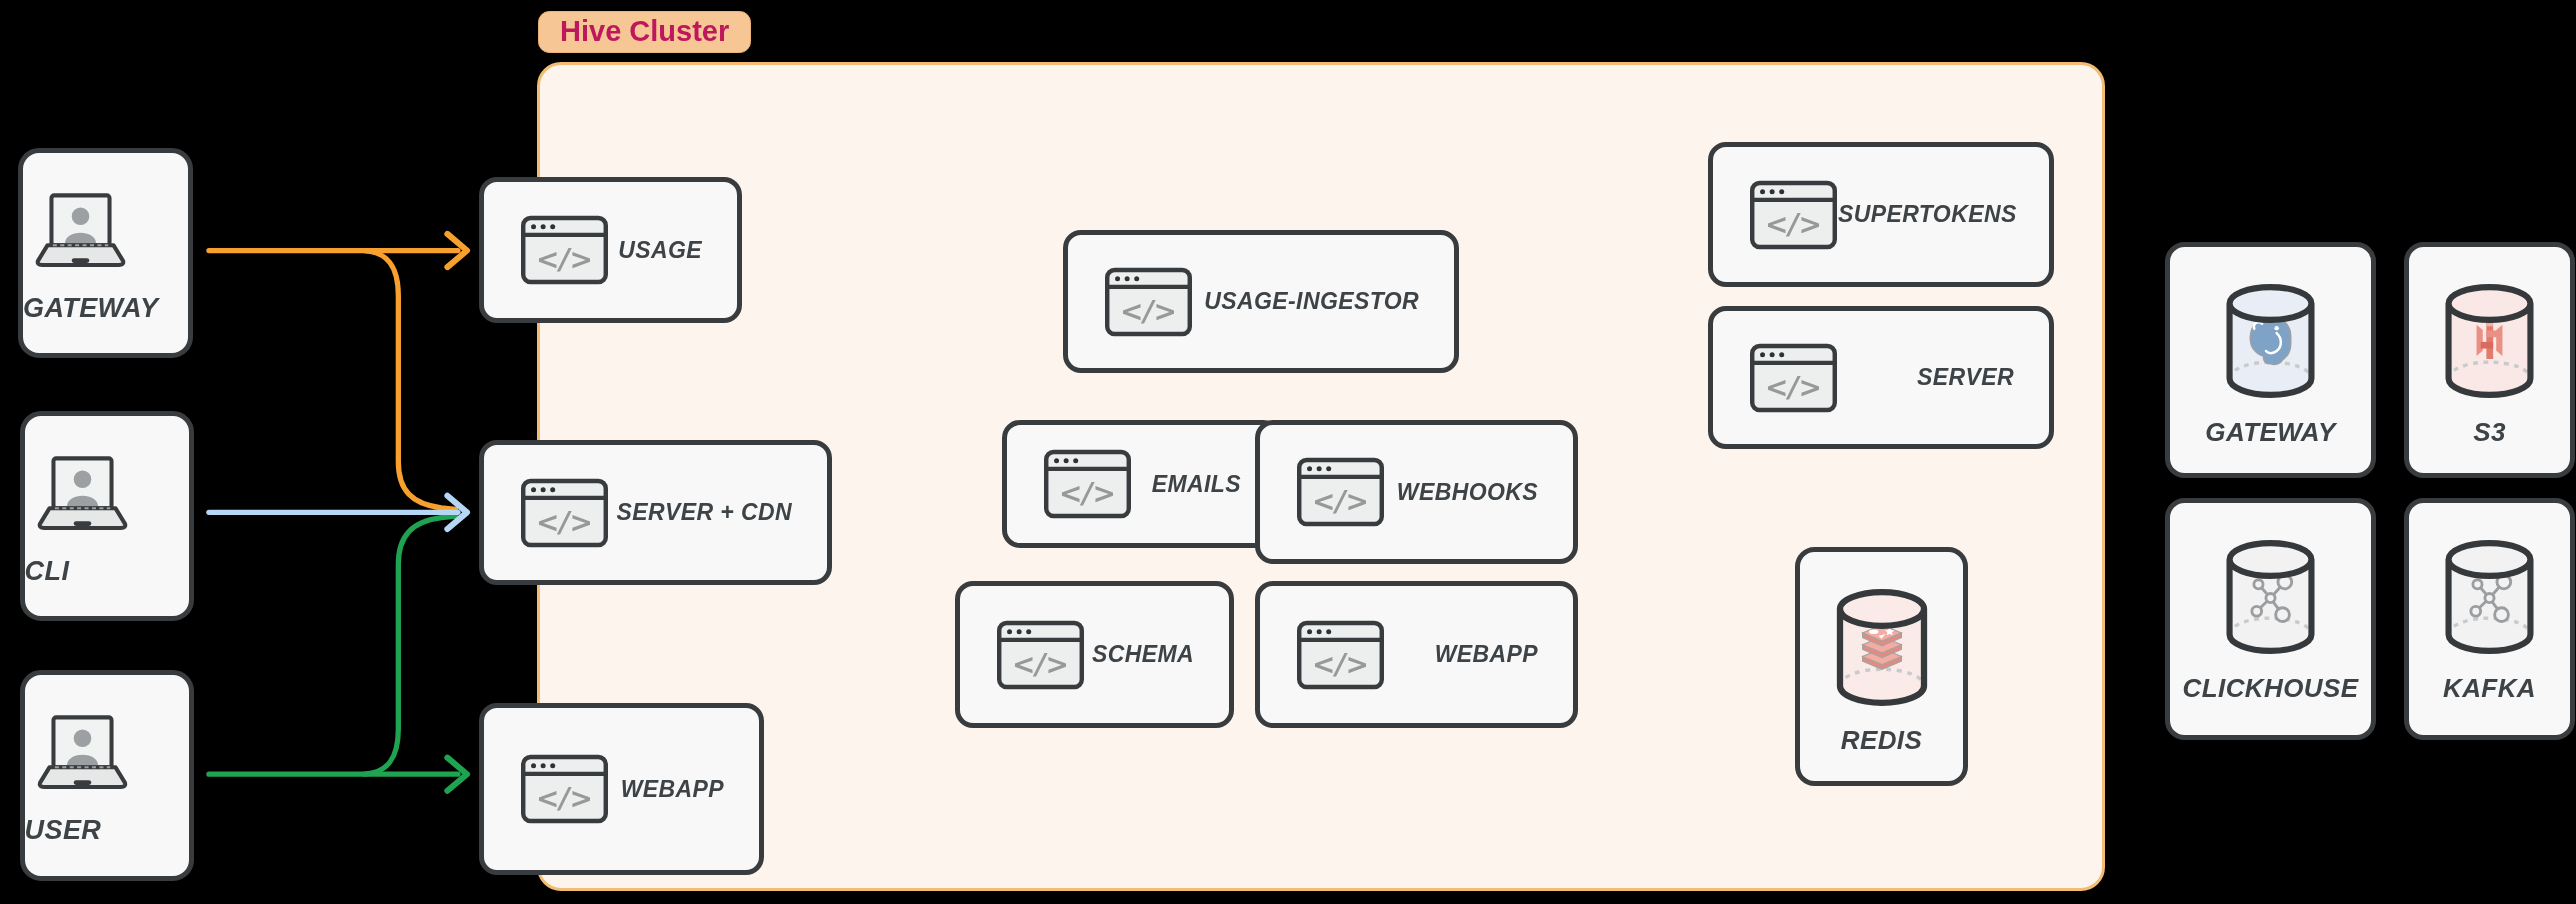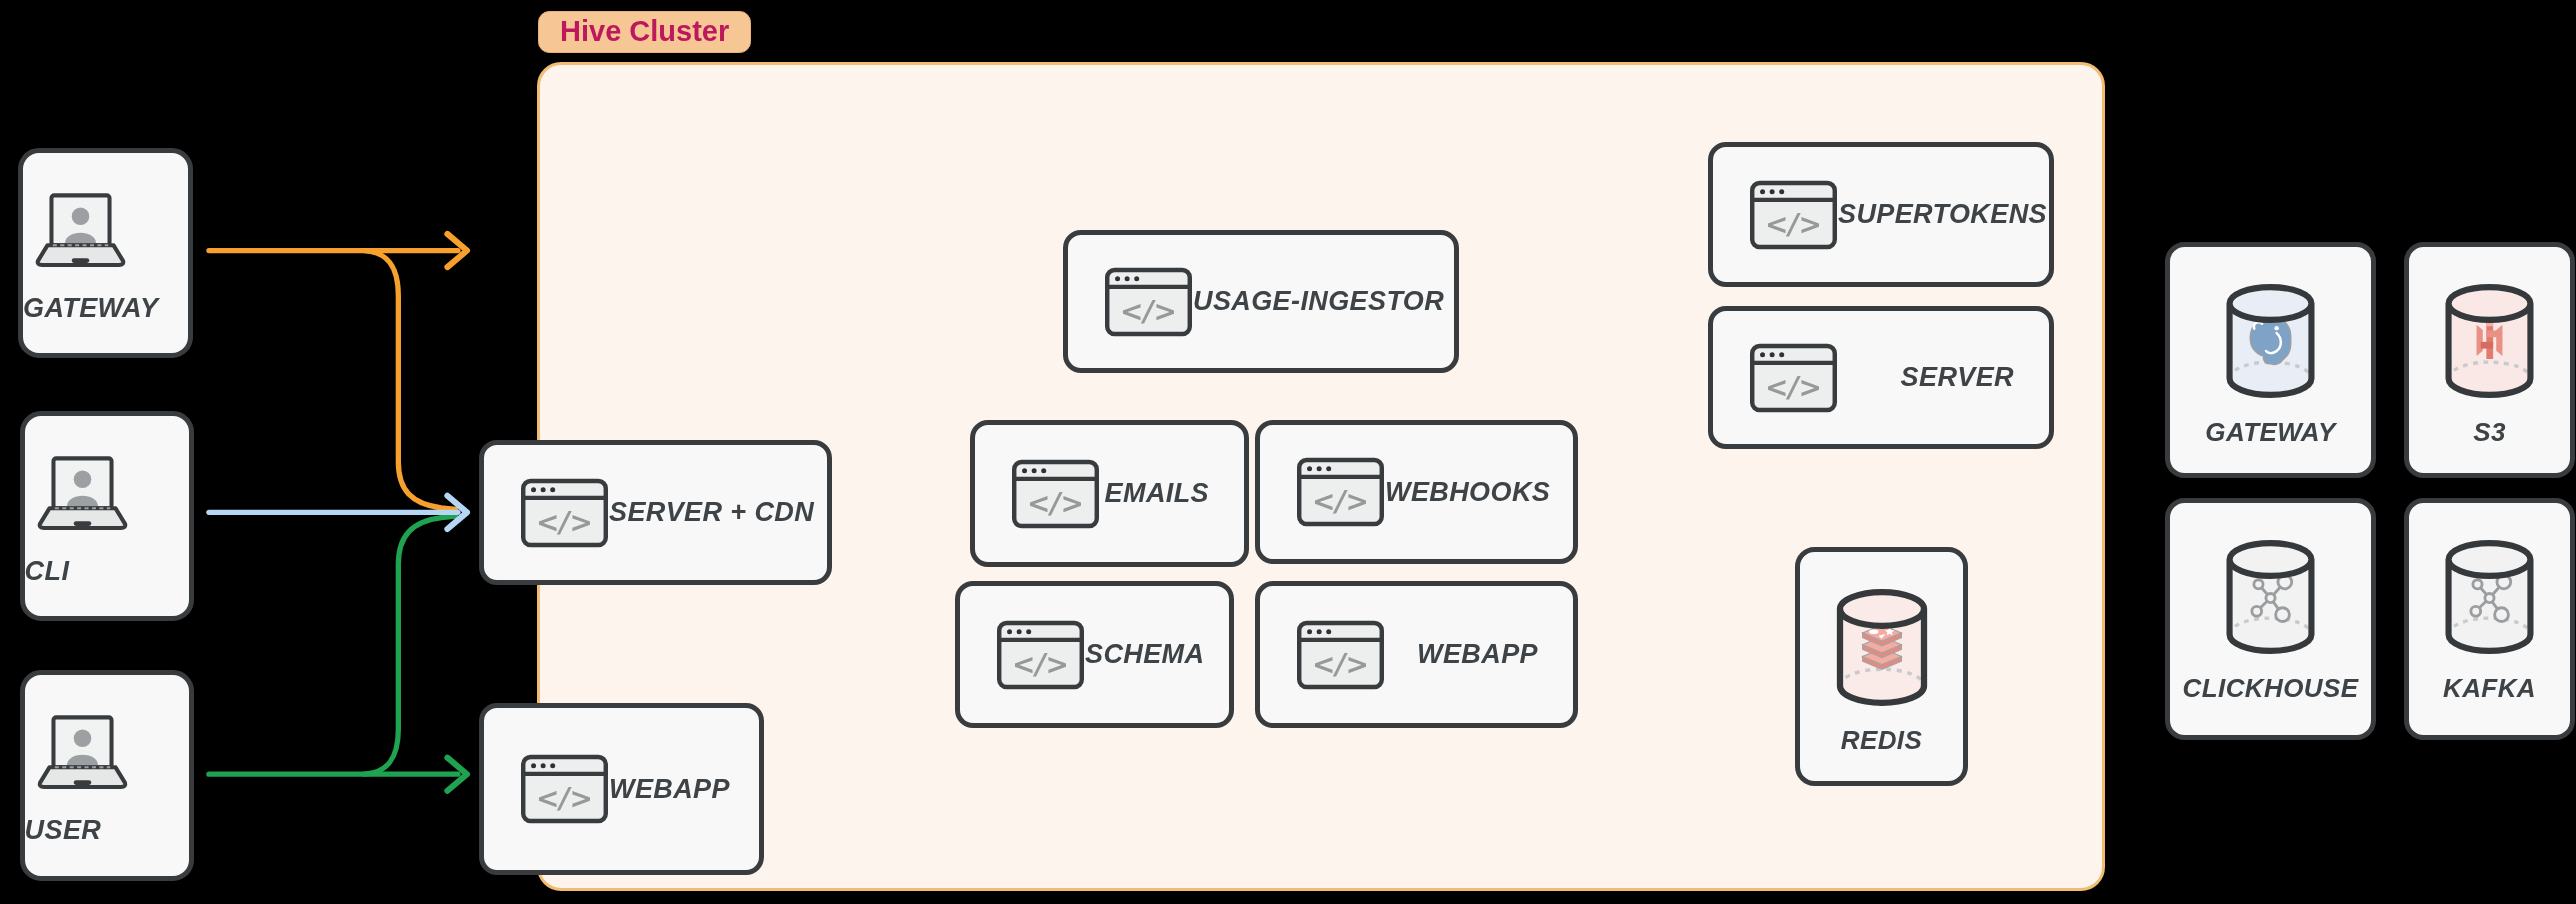--- a/index.html
+++ b/index.html
@@ -18,21 +18,21 @@
         box-sizing:border-box;display:flex;}
   .nlabel{font-style:italic;font-weight:600;color:#3E4347;letter-spacing:0.4px;white-space:nowrap;}
 
   .actor{flex-direction:column;align-items:flex-start;padding-top:39px;border-radius:21px;}
   .actor .nlabel{margin-top:19.6px;font-size:27px;}
   .actor svg.laptop{width:115px;height:81px;}
 
   .service{flex-direction:row;align-items:center;justify-content:space-between;
            padding:0 35px 0 36px;}
   .service svg.browser{width:89px;height:70px;flex:0 0 auto;}
-  .service .nlabel{font-size:27px;}
+  .service .nlabel{font-size:23px;}
 
   .store{flex-direction:column;align-items:center;padding-top:36px;border-radius:19.6px;}
   .store svg.cyl{width:103px;height:116px;}
   .store .nlabel{margin-top:18px;font-size:26px;}
   .store.redisbox{}
   .store.redisbox svg.cyl{width:106px;height:119px;}
 
   svg.edges{position:absolute;left:0;top:0;width:2576px;height:904px;pointer-events:none;}
   svg.edges path{fill:none;stroke-linecap:round;stroke-linejoin:round;}
   .defs{position:absolute;width:0;height:0;overflow:hidden;}
@@ -148,39 +148,45 @@
       </svg>
     <div class="nlabel">CLI</div>
   </div>
   <div class="node actor" style="left:19.6px;top:670px;width:174px;height:211px">
     <svg class="laptop" viewBox="0 0 170 120">
         <use href="#i-laptop"></use>
       </svg>
     <div class="nlabel">USER</div>
   </div>
 
+  <div class="node service" style="left:479px;top:177px;width:263px;height:146px">
+    <svg class="browser" viewBox="0 0 120 95">
+        <use href="#i-browser"></use>
+      </svg>
+    <div class="nlabel">USAGE</div>
+  </div>
   <div class="node service" style="left:479px;top:440px;width:353px;height:145px">
     <svg class="browser" viewBox="0 0 120 95">
         <use href="#i-browser"></use>
       </svg>
     <div class="nlabel">SERVER + CDN</div>
   </div>
   <div class="node service" style="left:479px;top:703px;width:285px;height:172px">
     <svg class="browser" viewBox="0 0 120 95">
         <use href="#i-browser"></use>
       </svg>
     <div class="nlabel">WEBAPP</div>
   </div>
   <div class="node service" style="left:1063px;top:230px;width:396px;height:143px">
     <svg class="browser" viewBox="0 0 120 95">
         <use href="#i-browser"></use>
       </svg>
     <div class="nlabel">USAGE-INGESTOR</div>
   </div>
-  <div class="node service" style="left:970px;top:420px;width:279px;height:147px">
+  <div class="node service" style="left:1002px;top:420px;width:279px;height:128px">
     <svg class="browser" viewBox="0 0 120 95">
         <use href="#i-browser"></use>
       </svg>
     <div class="nlabel">EMAILS</div>
   </div>
   <div class="node service" style="left:1255px;top:420px;width:323px;height:144px">
     <svg class="browser" viewBox="0 0 120 95">
         <use href="#i-browser"></use>
       </svg>
     <div class="nlabel">WEBHOOKS</div>

